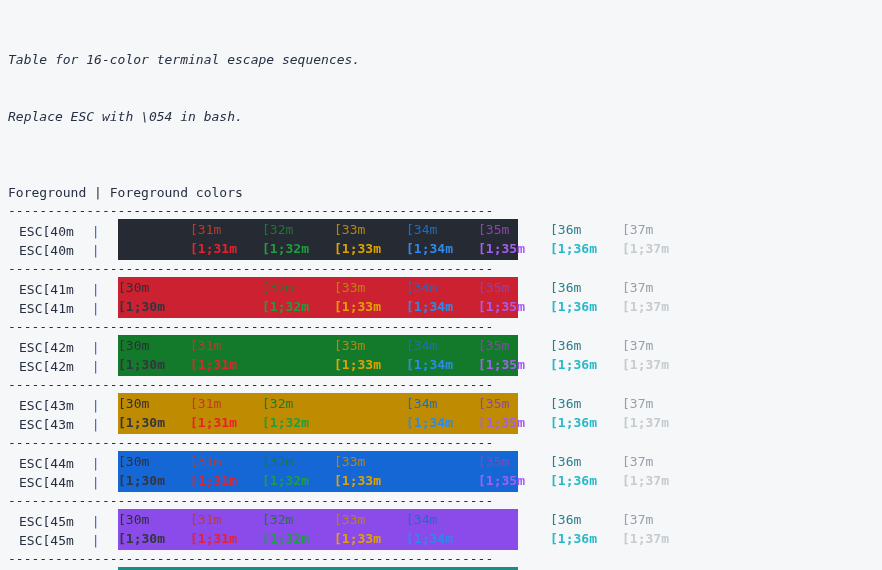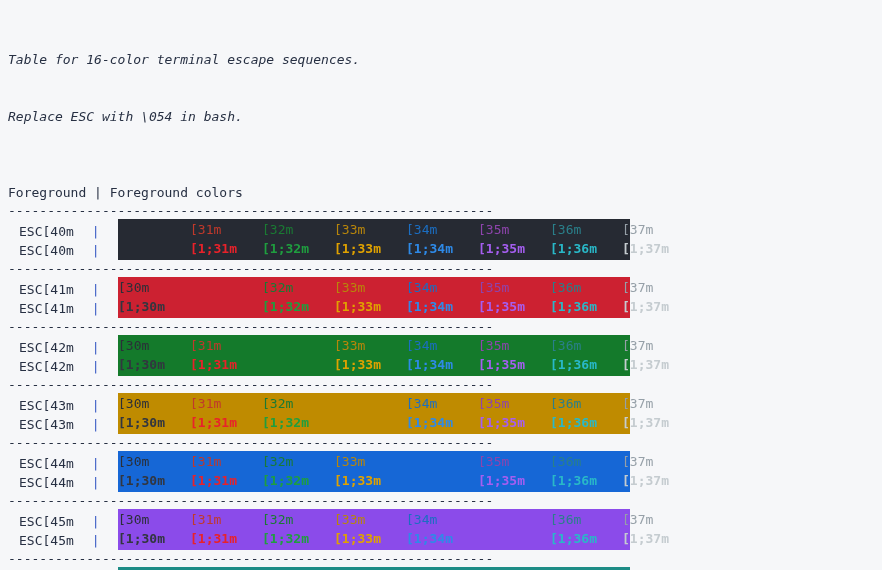--- a/index.html
+++ b/index.html
@@ -63,21 +63,21 @@
     line-height: 19px;
   }
   .labels .lrow { display: block; }
   .labels .bar {
     display: inline-block;
     margin-left: 18px;
     color: #3b5cc4;
   }
   .swatch {
     flex: 0 0 auto;
-    width: 512px;
+    width: 400px;
     padding: 1px 0 2px 0;
     box-sizing: border-box;
   }
   .cells {
     display: flex;
     white-space: pre;
     font-size: 13px;
     line-height: 19px;
   }
   .cell {

